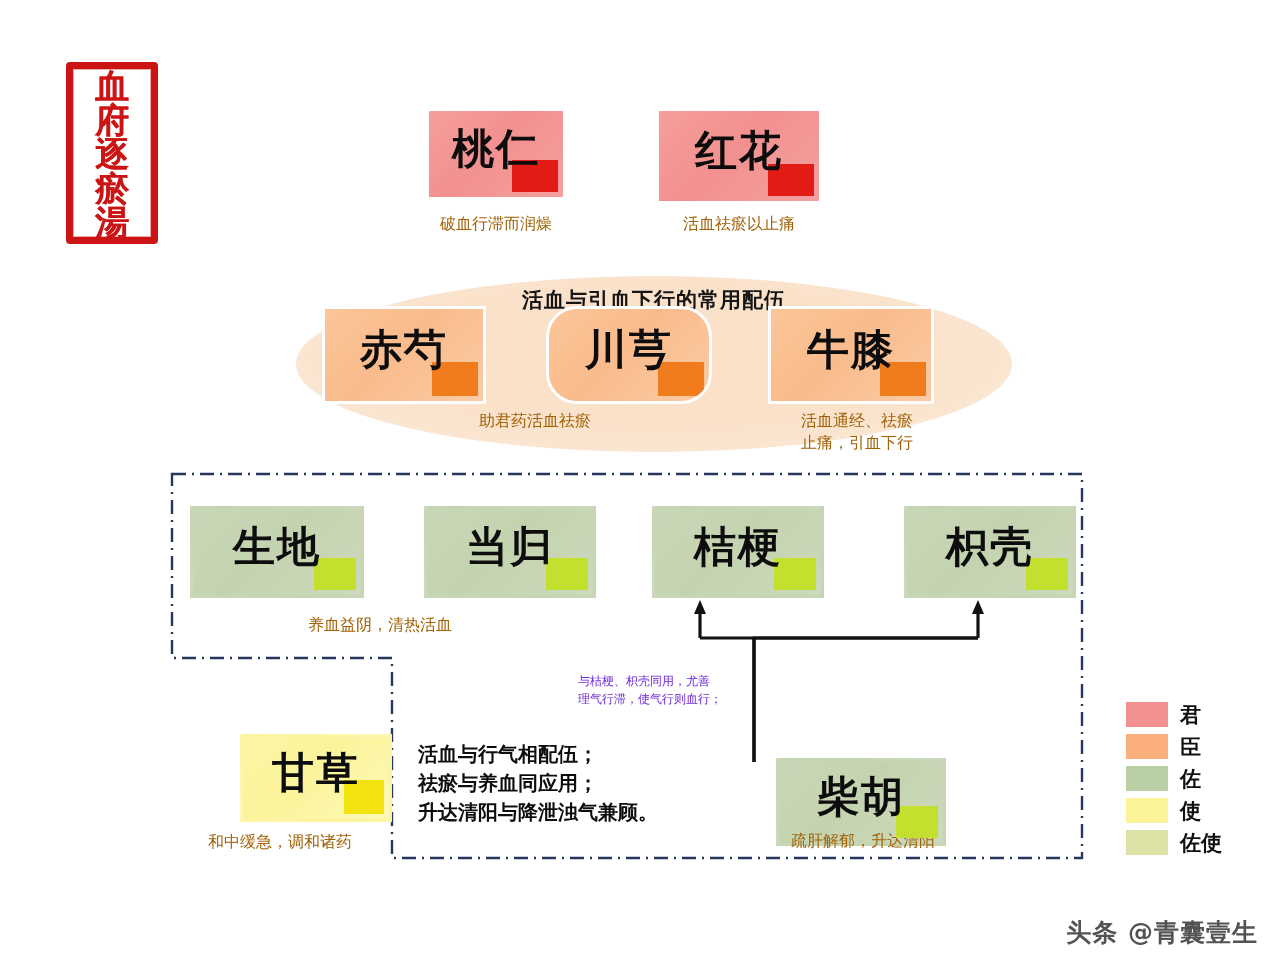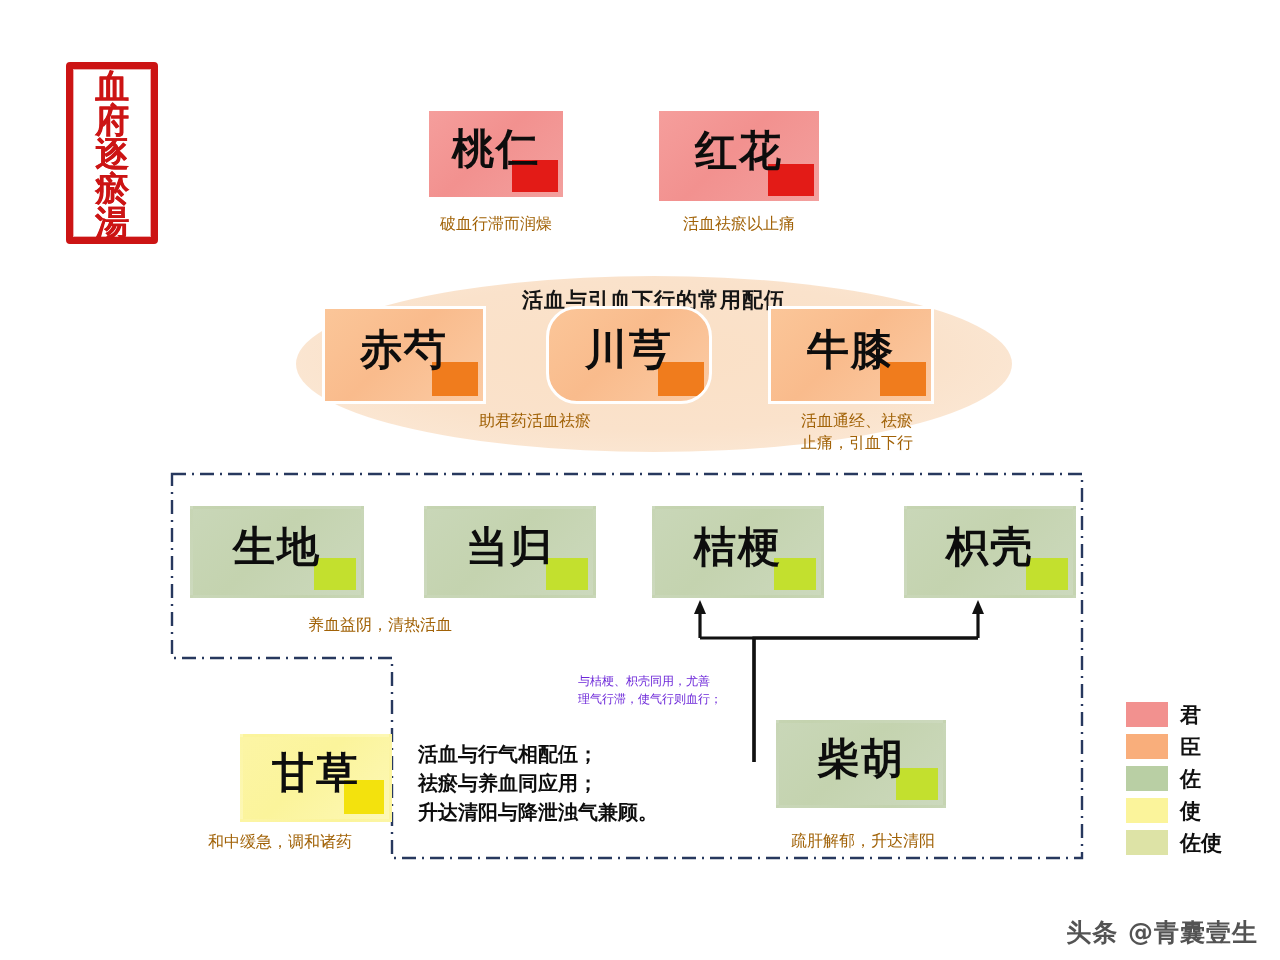--- a/index.html
+++ b/index.html
@@ -208,21 +208,21 @@
     <span class="chip"></span>
   </div>
 
   <div class="card green" style="left:880px;top:506px;width:172px;height:92px;margin-left:24px;">
     <span class="name">枳壳</span>
     <span class="chip"></span>
   </div>
 
   <div class="cap" style="left:210px;top:614px;width:340px;">养血益阴，清热活血</div>
 
-  <div class="card green" style="left:776px;top:720px;width:170px;height:88px;align-items:center;">
+  <div class="card green" style="left:776px;top:758px;width:170px;height:88px;align-items:center;">
     <span class="name">柴胡</span>
     <span class="chip"></span>
   </div>
   <div class="cap" style="left:760px;top:830px;width:206px;">疏肝解郁，升达清阳</div>
 
   <div class="card yellow" style="left:196px;top:734px;width:152px;height:88px;margin-left:44px;">
     <span class="name">甘草</span>
     <span class="chip"></span>
   </div>
   <div class="cap" style="left:172px;top:831px;width:216px;">和中缓急，调和诸药</div>

